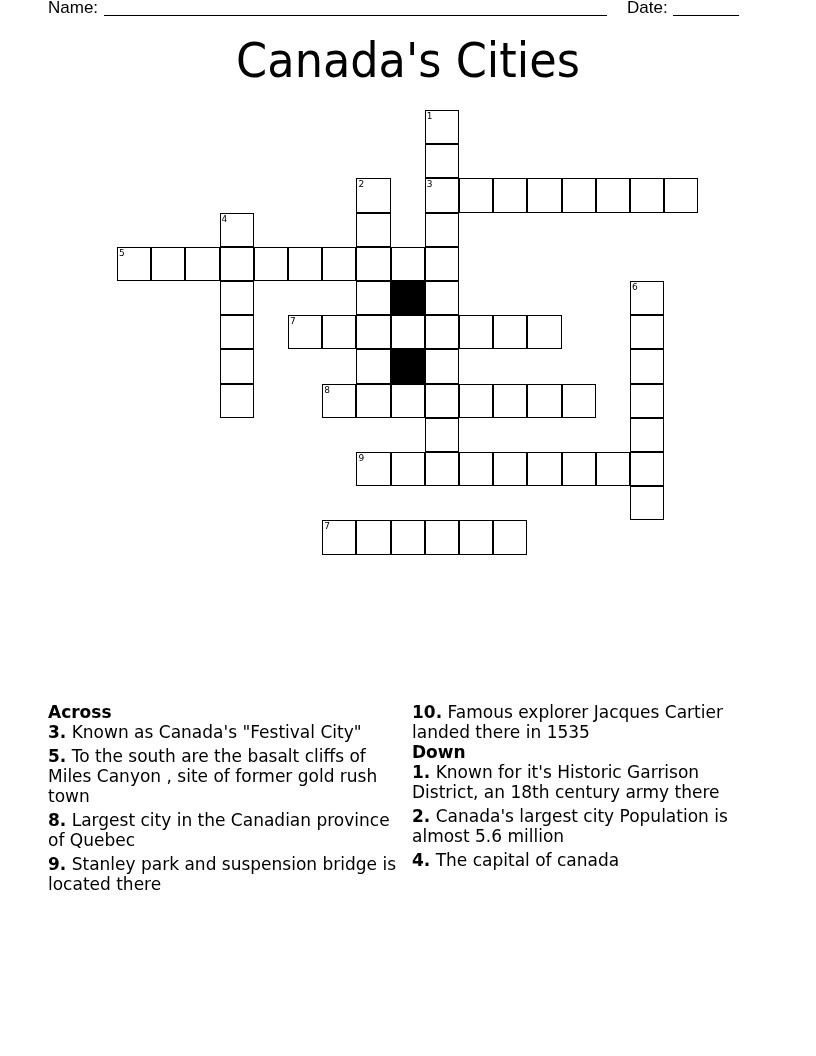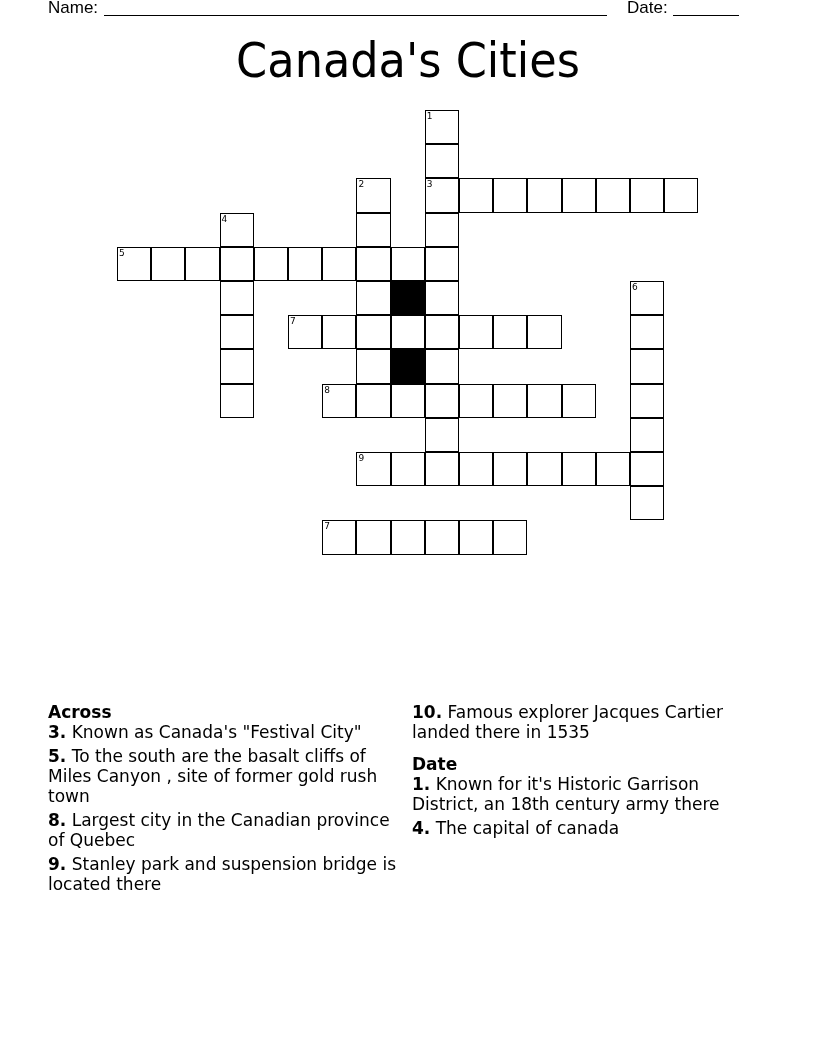--- a/index.html
+++ b/index.html
@@ -127,17 +127,18 @@
 
 <div class="clues left">
   <div class="clue-heading">Across</div>
   <div class="clue"><span class="clue-num">3.</span><span> Known as Canada's "Festival City"</span></div>
   <div class="clue"><span class="clue-num">5.</span><span> To the south are the basalt cliffs of Miles Canyon , site of former gold rush town</span></div>
   <div class="clue"><span class="clue-num">8.</span><span> Largest city in the Canadian province of Quebec</span></div>
   <div class="clue"><span class="clue-num">9.</span><span> Stanley park and suspension bridge is located there</span></div>
 </div>
 
 <div class="clues right">
-  <div class="clue" style="margin-bottom:12px"><span class="clue-num">10.</span><span> Famous explorer Jacques Cartier landed there in 1535</span></div>
-  <div class="clue-heading">Date</div>
+  <div class="clue" style="margin-bottom:0"><span class="clue-num">10.</span><span> Famous explorer Jacques Cartier landed there in 1535</span></div>
+  <div class="clue-heading">Down</div>
   <div class="clue"><span class="clue-num">1.</span><span> Known for it's Historic Garrison District, an 18th century army there</span></div>
+  <div class="clue"><span class="clue-num">2.</span><span> Canada's largest city Population is almost 5.6 million</span></div>
   <div class="clue"><span class="clue-num">4.</span><span> The capital of canada</span></div>
 </div>
 
 </body></html>

